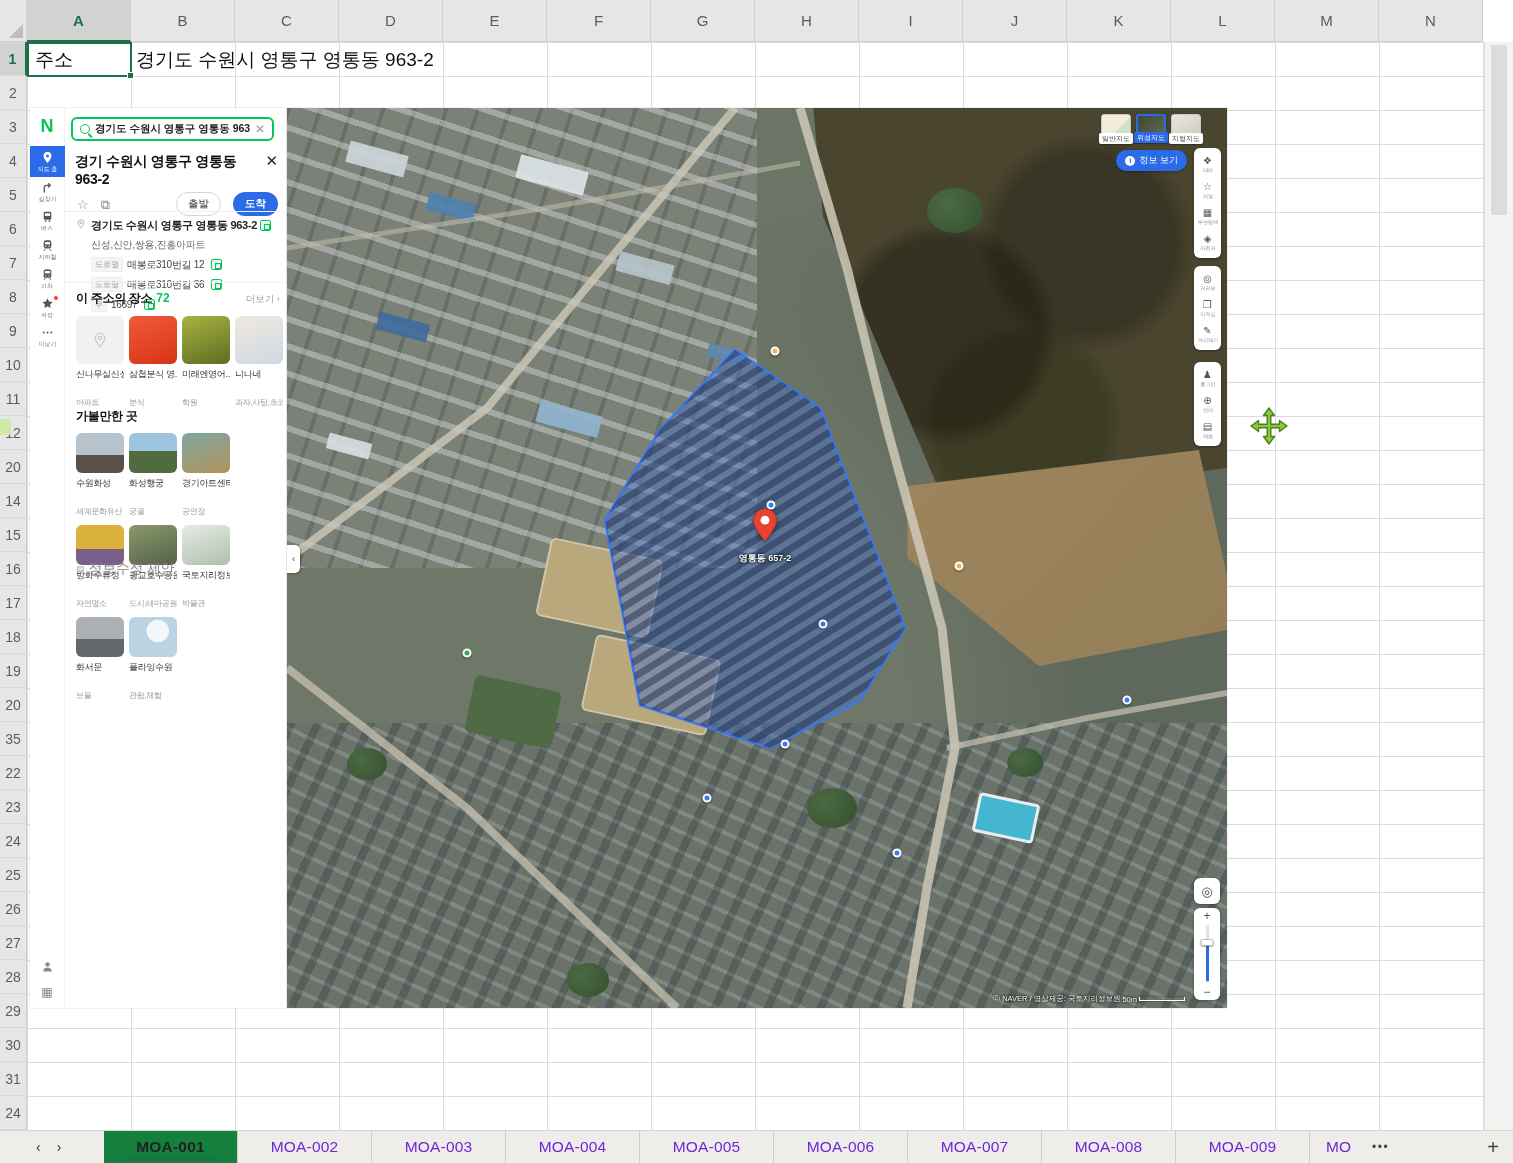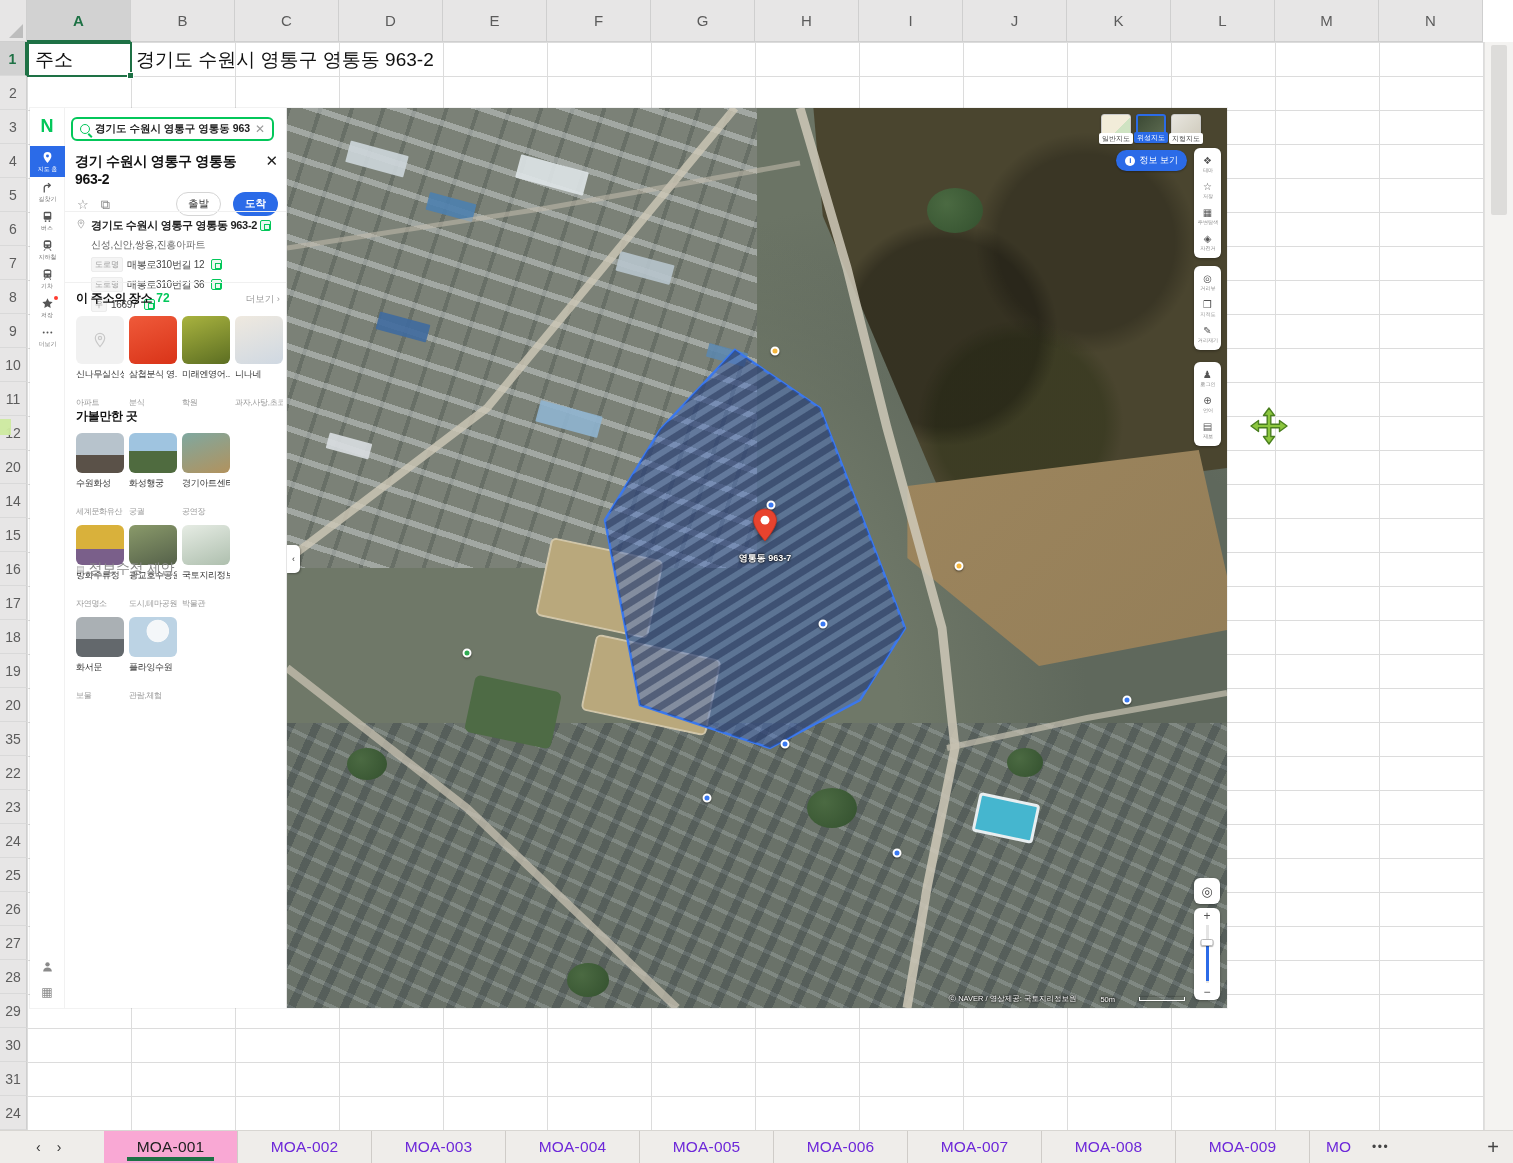--- a/index.html
+++ b/index.html
@@ -134,33 +134,33 @@
 .tb-item{display:flex;flex-direction:column;align-items:center;justify-content:center;height:26px;width:100%;color:#555}
 .tb-ico{font-size:10px;line-height:1}
 .tb-lab{font-size:6px;color:#888;transform:scale(.85);white-space:nowrap;line-height:1;margin-top:1px}
 .loc-btn{position:absolute;right:7px;bottom:104px;width:26px;height:26px;background:#fff;border-radius:6px;box-shadow:0 1px 3px rgba(0,0,0,.35);display:flex;align-items:center;justify-content:center;color:#444;font-size:13px;z-index:6}
 .zoom-ctl{position:absolute;right:7px;bottom:8px;width:26px;height:92px;background:#fff;border-radius:6px;box-shadow:0 1px 3px rgba(0,0,0,.35);display:flex;flex-direction:column;align-items:center;z-index:6}
 .z-btn{height:16px;display:flex;align-items:center;justify-content:center;color:#555;font-size:12px;width:100%}
 .z-track{flex:1;width:3px;background:#e4e4e4;position:relative;margin:1px 0}
 .z-fill{position:absolute;left:0;top:26%;bottom:4%;width:3px;background:var(--naver-blue,#2B6BE8)}
 .z-handle{position:absolute;left:50%;top:24%;transform:translateX(-50%);width:13px;height:7px;background:#fff;border:1px solid #bbb;border-radius:2px;box-shadow:0 1px 1px rgba(0,0,0,.3)}
 .collapse-tab{position:absolute;left:0;top:437px;width:13px;height:28px;background:#fff;border-radius:0 5px 5px 0;box-shadow:1px 1px 2px rgba(0,0,0,.3);display:flex;align-items:center;justify-content:center;font-size:9px;color:#333;z-index:6}
-.attrib{position:absolute;right:42px;bottom:4px;display:flex;align-items:center;gap:24px;z-index:5}
+.attrib{position:absolute;right:42px;bottom:4px;display:flex;align-items:center;gap:2px;z-index:5}
 .attrib-txt,.scale-lab{font-size:7.5px;color:#fff;text-shadow:0 0 2px #000,0 0 3px #000;white-space:nowrap}
 .scale-bar{width:46px;height:4px;border:1px solid #fff;border-top:none;box-shadow:0 0 2px rgba(0,0,0,.6)}
 
 
 .move-cursor{position:absolute;left:1250px;top:407px;width:38px;height:38px;z-index:9}
 
 
 .tabbar{position:absolute;left:0;top:1130px;width:1513px;height:33px;background:#EFEDEA;border-top:1px solid #d8d6d2;display:flex;align-items:stretch;z-index:5}
 .tab-arrows{display:flex;align-items:center;gap:16px;padding-left:36px;color:#333;font-size:14px;width:104px}
 .sheet-tabs{display:flex;align-items:stretch}
 .sheet-tab{width:134px;display:flex;align-items:center;justify-content:center;font-size:15.5px;color:#6d28d9;border-right:1px solid #cfccc8;position:relative;letter-spacing:.2px}
-.sheet-tab.active{background:#f9a8d4;font-weight:normal;color:#222;border-right:1px solid #cfccc8}
+.sheet-tab.active{background:#15803d;font-weight:bold;color:#222;border-right:1px solid #cfccc8}
 .sheet-tab.active::after{content:"";position:absolute;left:17%;right:17%;bottom:2px;height:4px;background:var(--excel-green,#1E7145)}
 .sheet-tab.trunc{width:56px;border-right:none;justify-content:flex-start;padding-left:16px;overflow:hidden}
 .tab-more{display:flex;align-items:center;color:#444;font-size:12px;letter-spacing:1.5px;padding:0 6px}
 .tab-add{position:absolute;right:14px;top:0;height:33px;display:flex;align-items:center;font-size:20px;color:#444;font-weight:300}
 </style>
 </head>
 <body>
 
 <div id="app">
 
@@ -512,21 +512,21 @@
           <div class="poi" style="background: rgb(47, 170, 82); left: 180px; top: 545px;"></div>
           <div class="poi" style="background: rgb(58, 121, 242); left: 840px; top: 592px;"></div>
         </div>
 
       <div class="pin-wrap" style="left:478px;top:438px">
         <svg viewBox="0 0 26 34">
             <path d="M13 1C6.4 1 1.5 6 1.5 12.4 1.5 20 13 33 13 33s11.5-13 11.5-20.6C24.5 6 19.6 1 13 1z" fill="#E8432E" stroke="#b5301f" stroke-width="0.8"></path>
             <circle cx="13" cy="12.2" r="4.4" fill="#fff"></circle>
           </svg>
       </div>
-      <div class="pin-label" style="left:478px;top:444px">영통동 963-7</div>
+      <div class="pin-label" style="left:478px;top:444px">영통동 657-2</div>
 
       <div class="layers-ctl" id="layersCtl">
           <div class="layer-btn lb-normal">
             <span class="layer-lab">일반지도</span>
           </div>
           <div class="layer-btn lb-sat active">
             <span class="layer-lab">위성지도</span>
           </div>
           <div class="layer-btn lb-terrain">
             <span class="layer-lab">지형지도</span>

